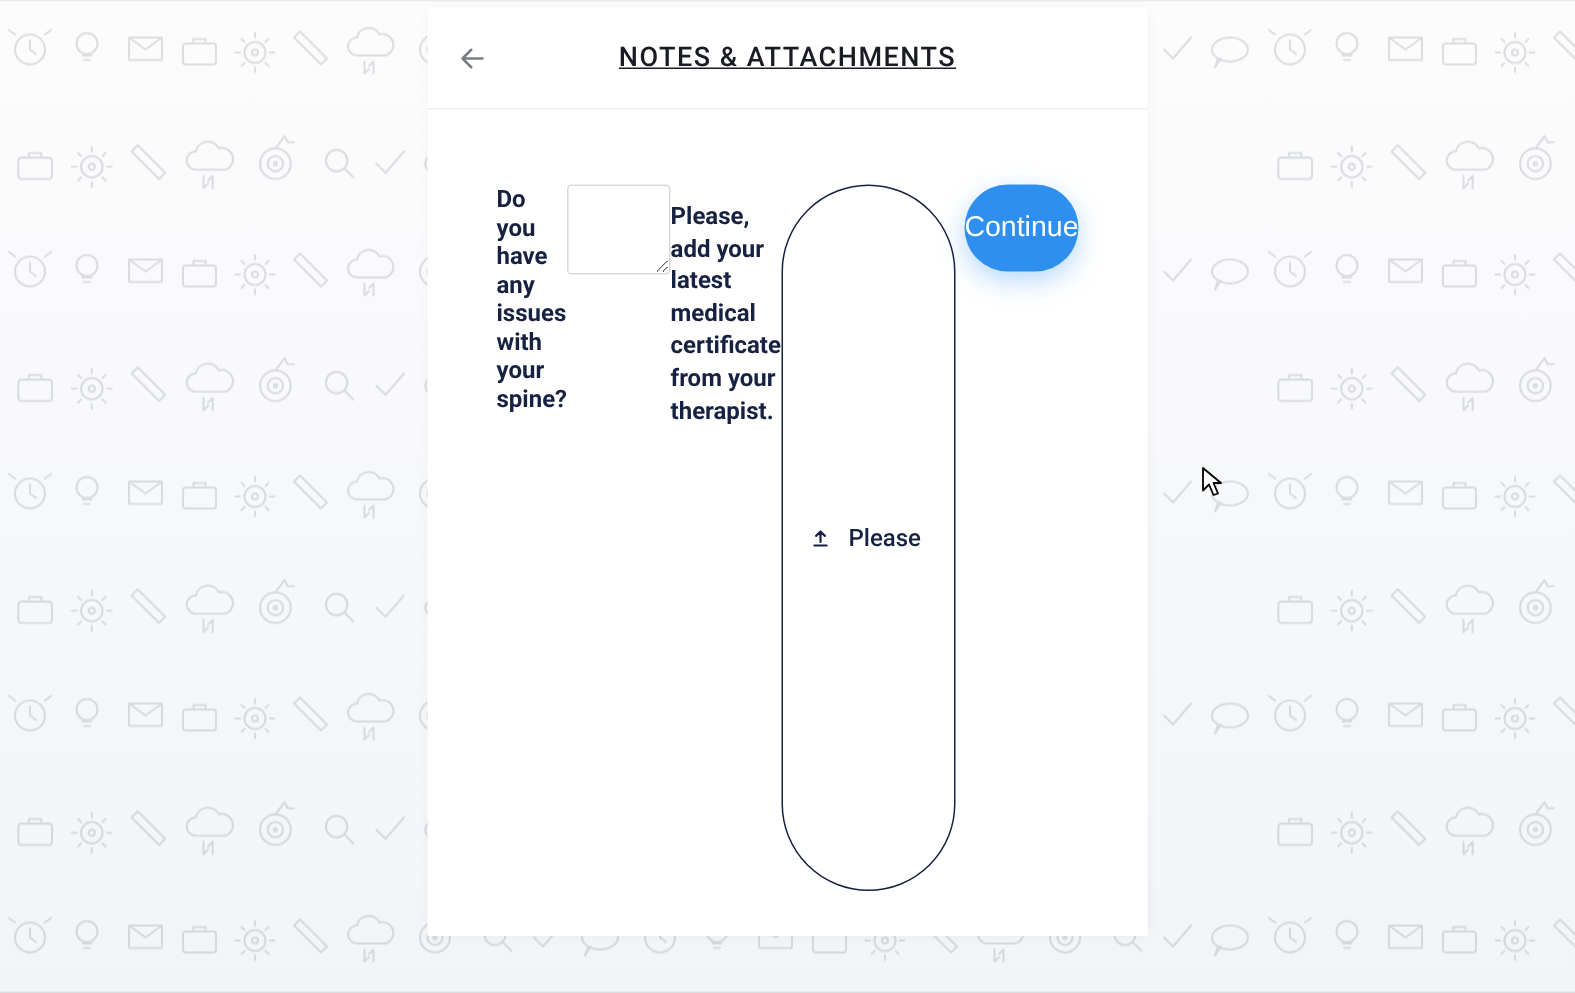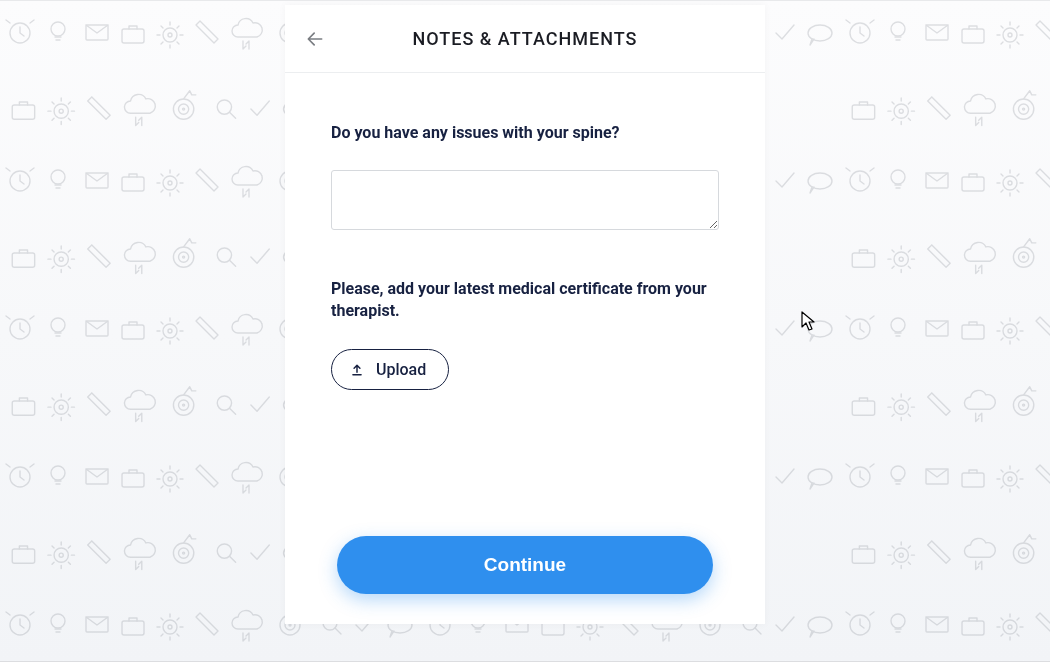--- a/index.html
+++ b/index.html
@@ -50,26 +50,27 @@
       align-items: center;
       justify-content: center;
       cursor: pointer;
       color: #7a7d82;
     }
     .card-title {
       font-size: 18px;
       letter-spacing: 1px;
       font-weight: 500;
       color: #1a1c23;
+      text-decoration: underline;
     }
     .card-body {
       flex: 1;
       padding: 50px 46px 30px 46px;
       display: flex;
-      flex-direction: column;
+      flex-direction: row;
     }
     .question {
       font-size: 16px;
       font-weight: 700;
       color: #172141;
       margin-bottom: 28px;
     }
     .textarea {
       width: 100%;
       height: 60px;
@@ -113,21 +114,21 @@
     .spacer { flex: 1; }
     .continue-btn {
       width: calc(100% - 12px);
       margin-left: 6px;
       height: 58px;
       border: none;
       border-radius: 999px;
       background: #2f8fee;
       color: #fff;
       font-size: 19px;
-      font-weight: 700;
+      font-weight: 400;
       cursor: pointer;
       box-shadow: 0 6px 18px rgba(47,143,238,0.35);
     }
     .cursor {
       position: absolute;
       left: 801px;
       top: 310px;
       pointer-events: none;
     }
   </style>
@@ -195,21 +196,21 @@
     <div class="question">Do you have any issues with your spine?</div>
     <textarea class="textarea" value="" style=""></textarea>
 
     <div class="instruction">Please, add your latest medical certificate from your therapist.</div>
     <div class="upload-btn">
       <span class="upload-icon">
         <svg width="14" height="14" viewBox="0 0 24 24">
             <path d="M12 4 v12 M7 9 l5 -5 l5 5 M5 20 h14" stroke="currentColor" stroke-width="2.5" fill="none" stroke-linecap="round" stroke-linejoin="round"></path>
           </svg>
       </span>
-      <span>Upload</span>
+      <span>Please</span>
     </div>
 
     <div class="spacer"></div>
 
     <button class="continue-btn">
       <span>Continue</span>
     </button>
   </div>
 </div>
 

